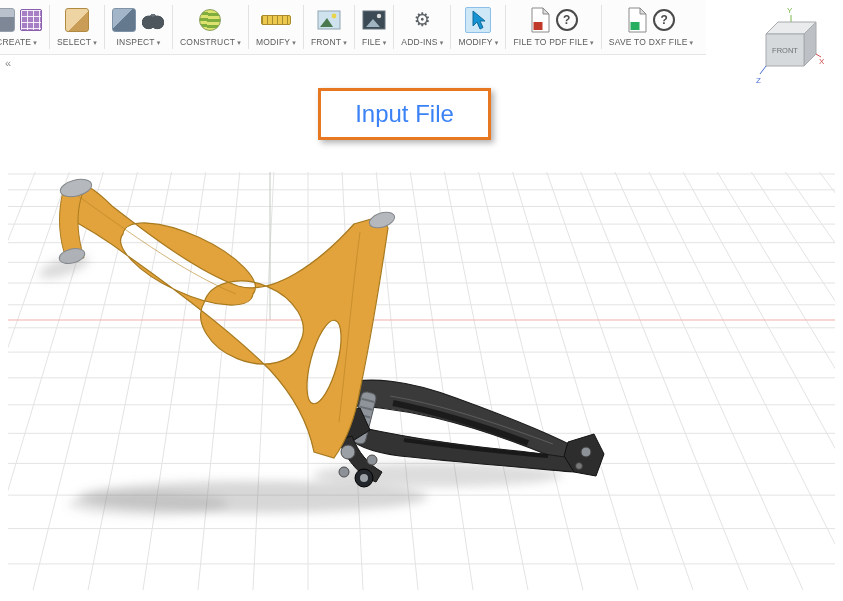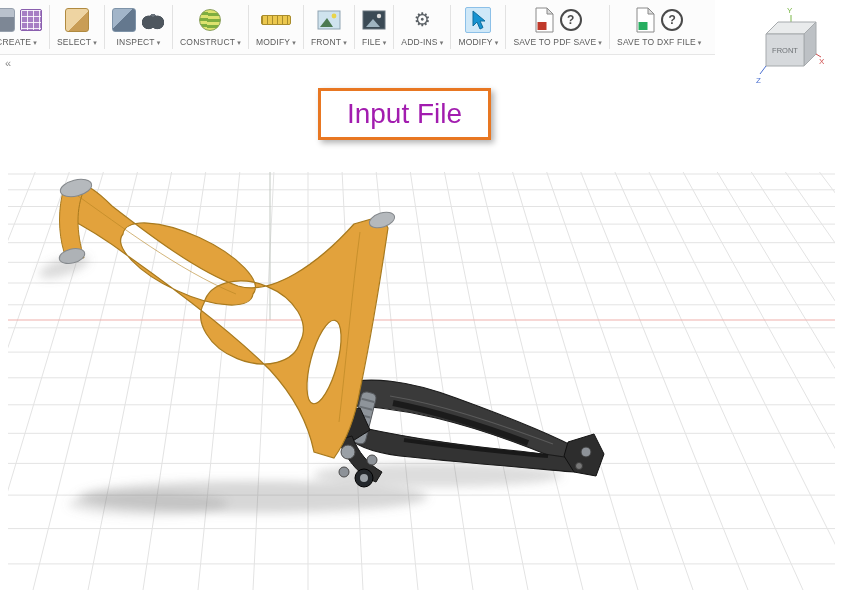--- a/index.html
+++ b/index.html
@@ -39,21 +39,21 @@
   .help-circle{width:18px;height:18px;border:2px solid #4a4a4a;border-radius:50%;
                font-size:12px;font-weight:bold;color:#4a4a4a;display:flex;align-items:center;justify-content:center;}
 
   .collapse-btn{position:absolute;left:5px;top:57px;font-size:11px;color:#8a8a8a;background:none;border:none;
                 padding:0;cursor:pointer;font-family:inherit;}
 
   
   .annotation-box{position:absolute;left:318px;top:88px;width:167px;height:46px;background:#fff;
                   border:3px solid #E87722;box-shadow:3px 3px 6px rgba(0,0,0,.3);
                   display:flex;align-items:center;justify-content:center;}
-  .annotation-box span{font-size:28px;color:#a21caf;}
+  .annotation-box span{font-size:24px;color:#3b82f6;}
 
   
   .viewcube{position:absolute;left:756px;top:4px;width:72px;height:82px;cursor:pointer;}
 
   
   .viewport{position:absolute;left:8px;top:172px;width:827px;height:418px;background:#fff;overflow:hidden;}
   #grid line{stroke-width:1;}
 </style>
 </head>
 <body>
@@ -148,21 +148,21 @@
 
   <div class="tb-group">
     <div class="tb-icons">
       <svg width="21" height="26">
         <path d="M2,1 h11 l6,6 v18 h-17 z" fill="#ffffff" stroke="#8a8a8a"></path>
         <path d="M13,1 l6,6 h-6 z" fill="#dddddd" stroke="#8a8a8a"></path>
         <rect x="3.5" y="15" width="9" height="8" fill="#c0392b"></rect>
       </svg>
       <span class="help-circle">?</span>
     </div>
-    <div class="tb-label"><span>SAVE TO PDF SAVE</span><span class="caret">▾</span></div>
+    <div class="tb-label"><span>FILE TO PDF FILE</span><span class="caret">▾</span></div>
   </div>
   <div class="tb-sep"></div>
 
   <div class="tb-group">
     <div class="tb-icons">
       <svg width="21" height="26">
         <path d="M2,1 h11 l6,6 v18 h-17 z" fill="#ffffff" stroke="#8a8a8a"></path>
         <path d="M13,1 l6,6 h-6 z" fill="#dddddd" stroke="#8a8a8a"></path>
         <rect x="3.5" y="15" width="9" height="8" fill="#27ae60"></rect>
       </svg>

